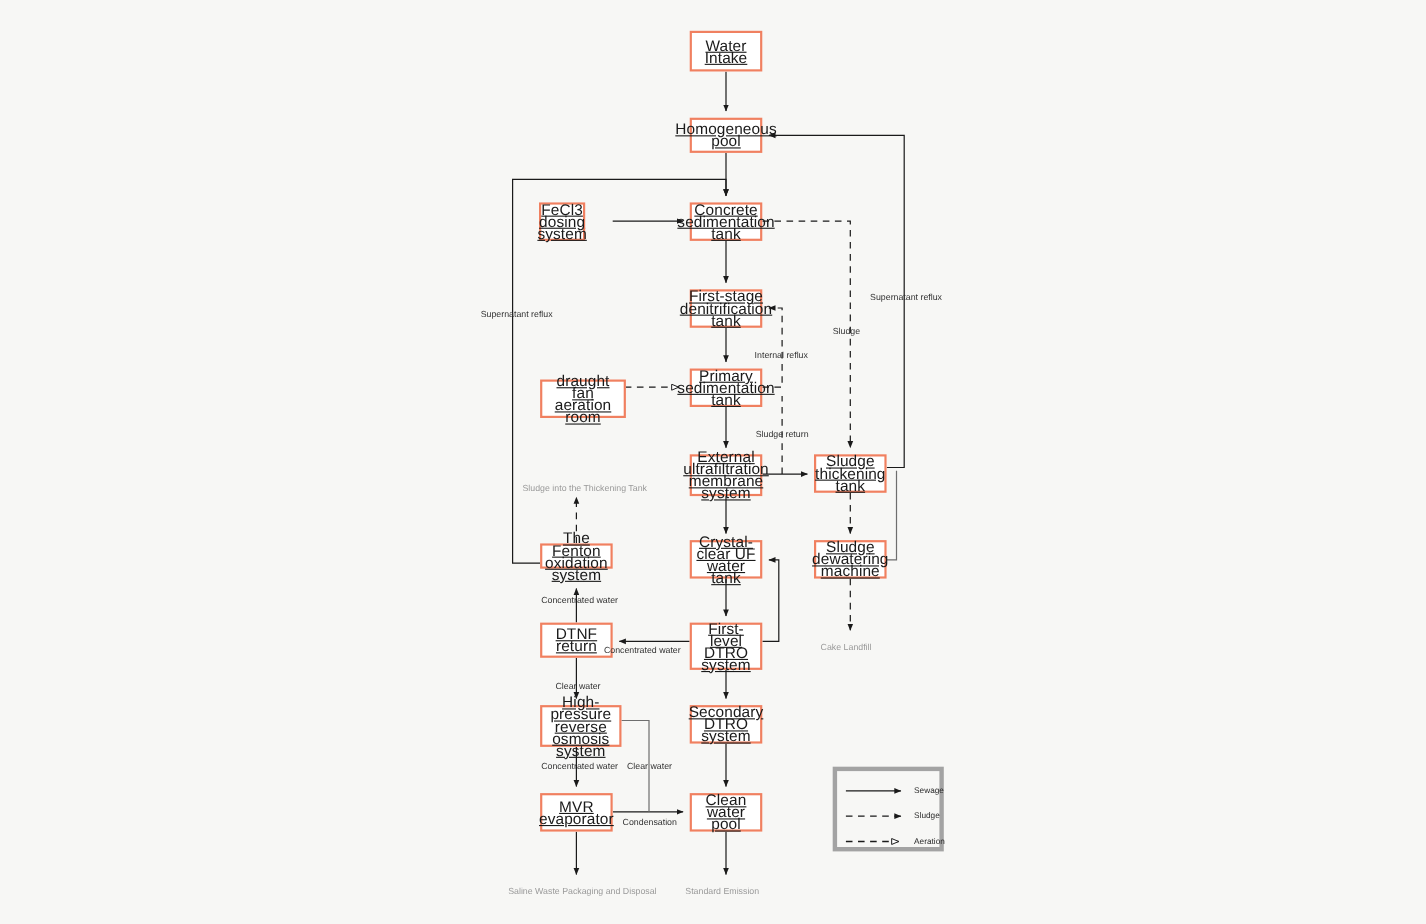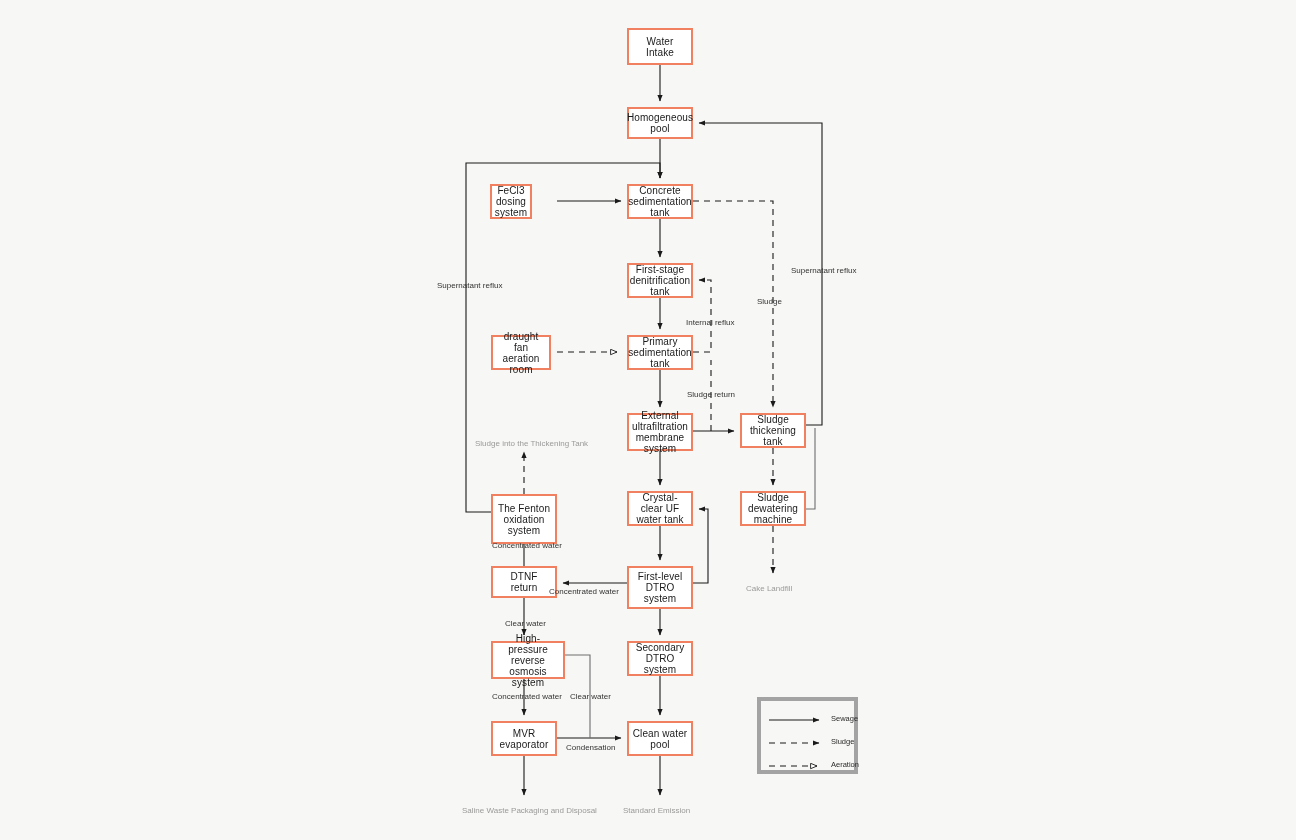--- a/index.html
+++ b/index.html
@@ -24,25 +24,26 @@
   }
   .node {
     position: absolute;
     box-sizing: border-box;
     border: 2px solid #f08060;
     background: #ffffff;
     display: flex;
     align-items: center;
     justify-content: center;
     text-align: center;
-    font-size: 10px;
+    font-size: 14px;
     line-height: 11px;
     color: #1a1a1a;
     padding: 2px 3px;
     letter-spacing: .1px;
+    text-decoration: underline;
   }
   .edge-label {
     position: absolute;
     font-size: 8px;
     color: #333333;
     white-space: nowrap;
     line-height: 10px;
   }
   .terminal-label {
     position: absolute;
@@ -180,33 +181,33 @@
     </div>
   <div class="node" style="left:490px;top:184px;width:42px;height:35px">
       <span>FeCl3 dosing system</span>
     </div>
   <div class="node" style="left:627px;top:184px;width:66px;height:35px">
       <span>Concrete sedimentation tank</span>
     </div>
   <div class="node" style="left:627px;top:263px;width:66px;height:35px">
       <span>First-stage denitrification tank</span>
     </div>
-  <div class="node" style="left:491px;top:335px;width:60px;height:35px">
+  <div class="node" style="left:491px;top:345px;width:78px;height:35px">
       <span>draught fan aeration room</span>
     </div>
   <div class="node" style="left:627px;top:335px;width:66px;height:35px">
       <span>Primary sedimentation tank</span>
     </div>
   <div class="node" style="left:627px;top:413px;width:66px;height:38px">
       <span>External ultrafiltration membrane system</span>
     </div>
   <div class="node" style="left:740px;top:413px;width:66px;height:35px">
       <span>Sludge thickening tank</span>
     </div>
-  <div class="node" style="left:491px;top:494px;width:66px;height:50px">
+  <div class="node" style="left:491px;top:494px;width:66px;height:23px">
       <span>The Fenton oxidation system</span>
     </div>
   <div class="node" style="left:627px;top:491px;width:66px;height:35px">
       <span>Crystal-clear UF water tank</span>
     </div>
   <div class="node" style="left:740px;top:491px;width:66px;height:35px">
       <span>Sludge dewatering machine</span>
     </div>
   <div class="node" style="left:491px;top:566px;width:66px;height:32px">
       <span>DTNF return</span>

